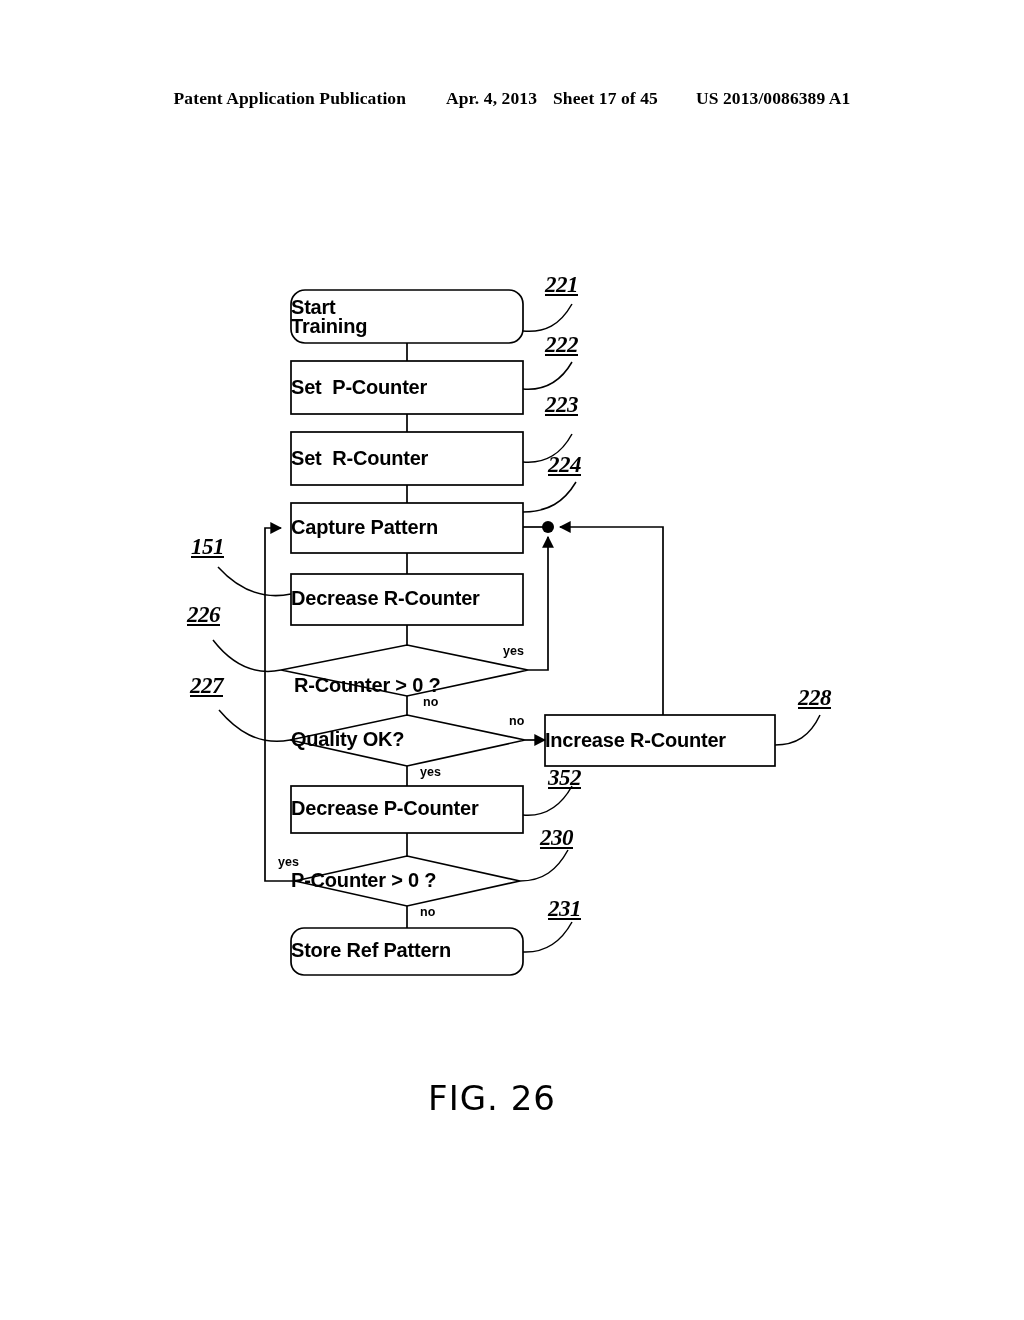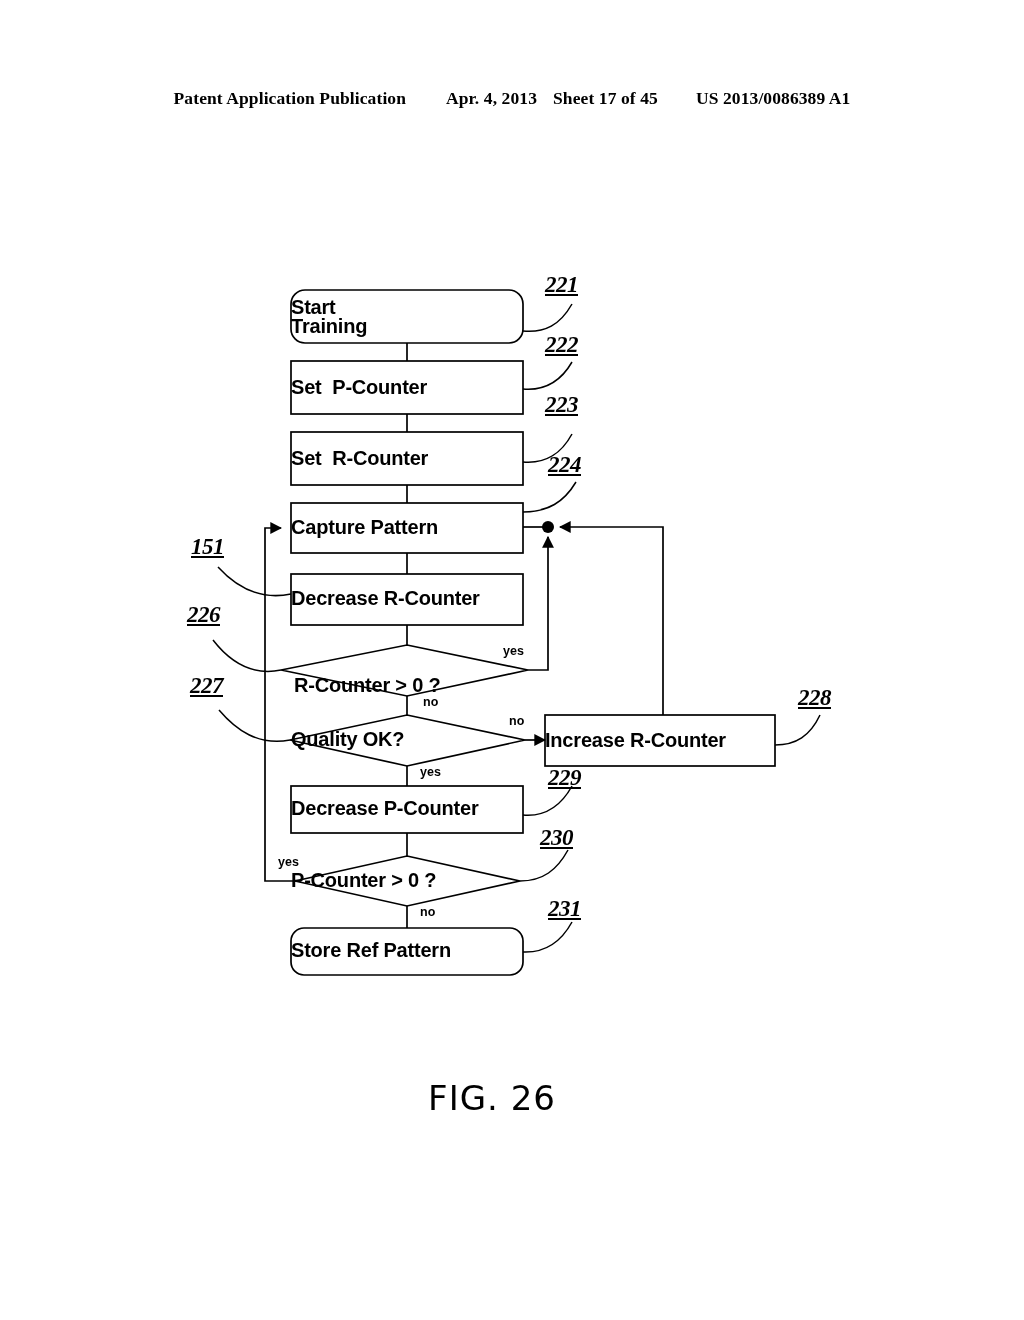--- a/index.html
+++ b/index.html
@@ -221,21 +221,21 @@
     <div class="refnum" style="left:548px; top:452px;">224</div>
 
     <div class="refnum" style="left:191px; top:534px;">151</div>
 
     <div class="refnum" style="left:187px; top:602px;">226</div>
 
     <div class="refnum" style="left:190px; top:673px;">227</div>
 
     <div class="refnum" style="left:798px; top:685px;">228</div>
 
-    <div class="refnum" style="left:548px; top:765px;">229</div>
+    <div class="refnum" style="left:548px; top:765px;">352</div>
 
     <div class="refnum" style="left:540px; top:825px;">230</div>
 
     <div class="refnum" style="left:548px; top:896px;">231</div>
 
     <div class="figcaption">FIG. 26</div>
 
   </div>
 </div>
 

